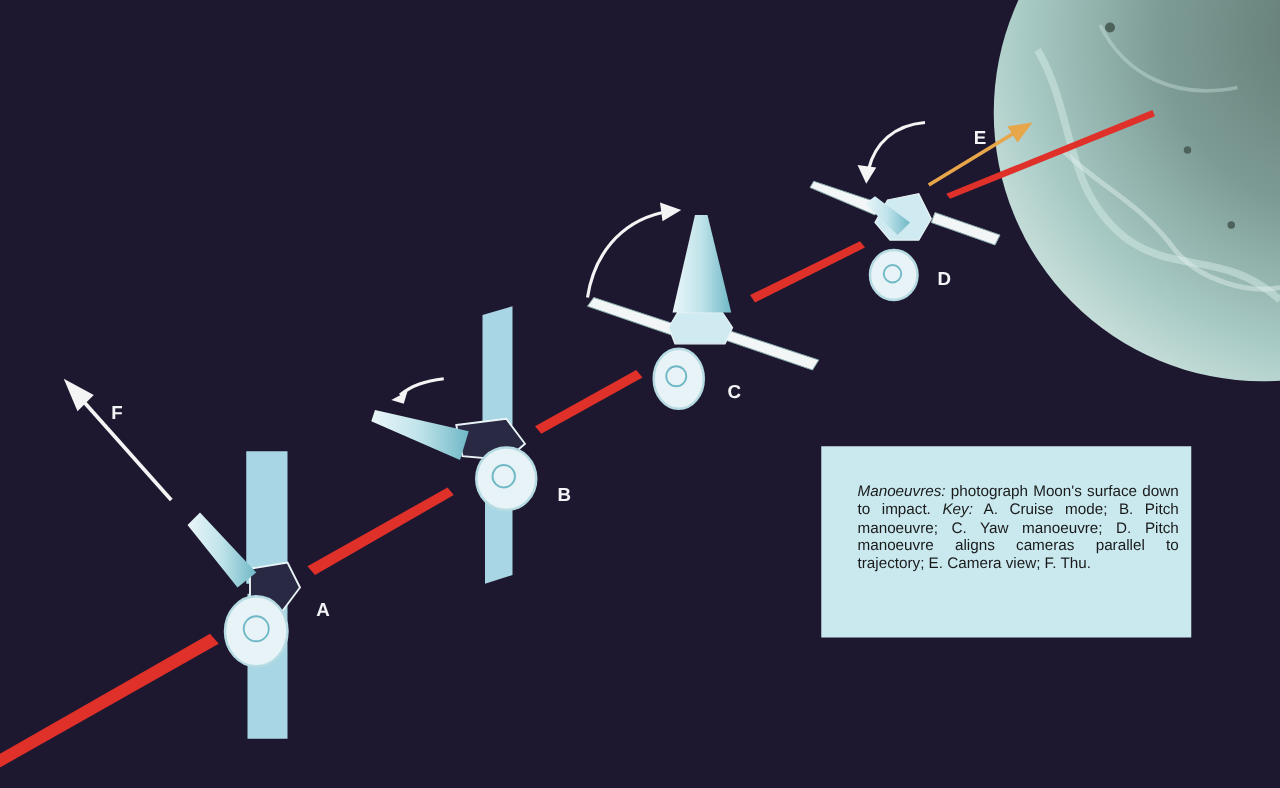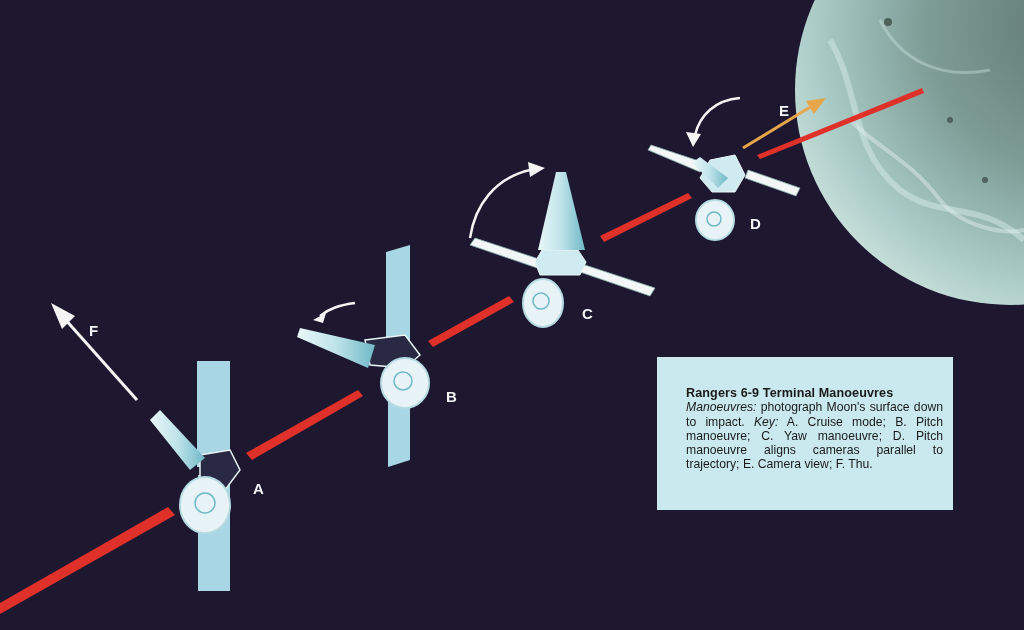--- a/index.html
+++ b/index.html
@@ -126,15 +126,14 @@
 </svg>
 
 <div class="label" style="left:253px; top:481px;">A</div>
 <div class="label" style="left:446px; top:389px;">B</div>
 <div class="label" style="left:582px; top:306px;">C</div>
 <div class="label" style="left:750px; top:216px;">D</div>
 <div class="label" style="left:779px; top:103px;">E</div>
 <div class="label" style="left:89px; top:323px;">F</div>
 
 <div class="caption">
-  <span class="title">Rangers 6-9 Terminal Manoeuvres</span>
   <span class="em">Manoeuvres:</span><span> photograph Moon's surface down to impact. </span><span class="em">Key:</span><span> A. Cruise mode; B. Pitch manoeuvre; C. Yaw manoeuvre; D. Pitch manoeuvre aligns cameras parallel to trajectory; E. Camera view; F. Thu.</span>
 </div>
 
 </body></html>

